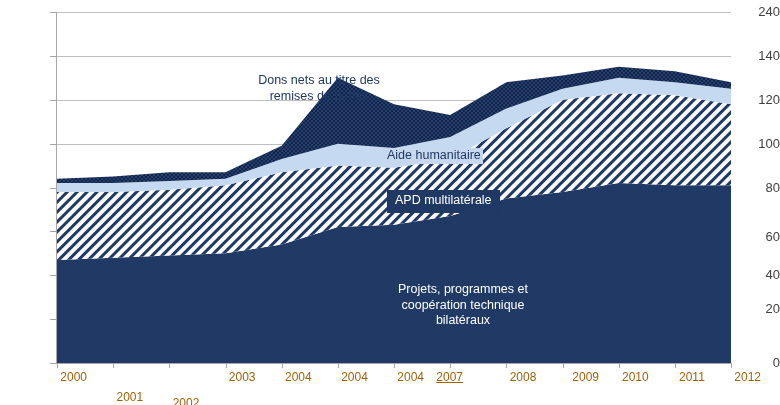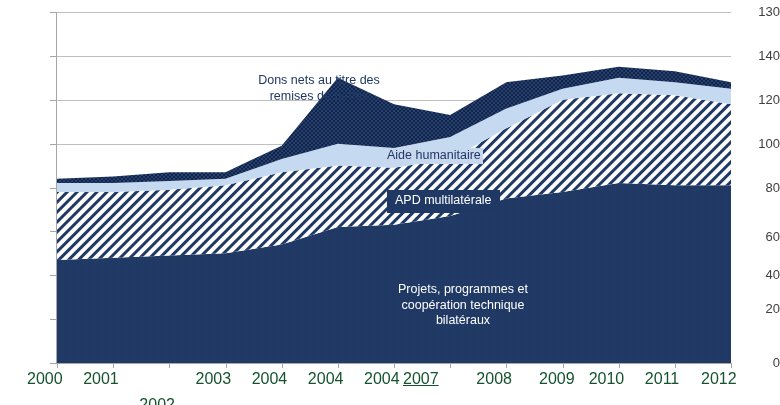--- a/index.html
+++ b/index.html
@@ -15,22 +15,22 @@
 
   
   .y-axis{position:absolute;left:56px;top:12px;width:1px;height:352px;background:#a6a6a6;}
   .x-axis{position:absolute;left:56px;top:363px;width:675px;height:1px;background:#a6a6a6;}
 
   .y-tick{position:absolute;left:50px;width:6px;height:1px;background:#a6a6a6;}
   .x-tick{position:absolute;top:363px;width:1px;height:5px;background:#a6a6a6;}
 
   .y-label{position:absolute;right:0;width:44px;text-align:right;
            font-size:13px;color:#404040;line-height:1;}
-  .x-label{position:absolute;top:371px;width:60px;margin-left:-30px;text-align:left;
-           font-size:16px;color:#14532d;line-height:1;}
+  .x-label{position:absolute;top:371px;width:60px;margin-left:-30px;text-align:right;
+           font-size:12px;color:#a16207;line-height:1;}
 
   svg.series{position:absolute;left:0;top:0;}
 
   
   .ann{position:absolute;font-size:12.5px;line-height:1.25;text-align:center;}
   .ann-debt{left:178px;top:61px;width:168px;color:#1F3864;}
   .ann-hum{left:328px;top:136px;color:#1F3864;background:#C8D9EF;padding:0 2px;}
   .ann-multi{left:330px;top:178px;color:#ffffff;background:#1F3864;padding:3px 8px 4px 8px;}
   .ann-bil{left:311px;top:270px;width:190px;color:#ffffff;}
 </style>
@@ -49,21 +49,21 @@
       <div class="y-label" style="top: 230px;">60</div>
       <div class="y-tick" style="top: 231.375px;"></div>
       <div class="y-label" style="top: 180.5px;">80</div>
       <div class="y-tick" style="top: 187.5px;"></div>
       <div class="y-label" style="top: 136.625px;">100</div>
       <div class="y-tick" style="top: 143.625px;"></div>
       <div class="y-label" style="top: 92.75px;">120</div>
       <div class="y-tick" style="top: 99.75px;"></div>
       <div class="y-label" style="top: 48.875px;">140</div>
       <div class="y-tick" style="top: 55.875px;"></div>
-      <div class="y-label" style="top: 5px;">130</div>
+      <div class="y-label" style="top: 5px;">240</div>
       <div class="y-tick" style="top: 12px;"></div>
     </div>
   <div class="y-axis"></div>
 
   <div class="plot">
     <div class="plot-bg"></div>
     <div id="gridlines">
         <div class="gridline" style="top: 307.125px;"></div>
         <div class="gridline" style="top: 263.25px;"></div>
         <div class="gridline" style="top: 219.375px;"></div>
@@ -112,21 +112,21 @@
       <div>Projets, programmes et</div>
       <div>coopération technique</div>
       <div>bilatéraux</div>
     </div>
   </div>
 
   <div class="x-axis"></div>
   <div id="x-axis-labels">
       <div class="x-label" style="left: 57px;">2000</div>
       <div class="x-tick" style="left: 57px;"></div>
-      <div class="x-label" style="left: 113.167px;">2001</div>
+      <div class="x-label" style="left: 113.167px; margin-top: 20px;">2001</div>
       <div class="x-tick" style="left: 113.167px;"></div>
       <div class="x-label" style="left: 169.333px; margin-top: 26px;">2002</div>
       <div class="x-tick" style="left: 169.333px;"></div>
       <div class="x-label" style="left: 225.5px;">2003</div>
       <div class="x-tick" style="left: 225.5px;"></div>
       <div class="x-label" style="left: 281.667px;">2004</div>
       <div class="x-tick" style="left: 281.667px;"></div>
       <div class="x-label" style="left: 337.833px;">2004</div>
       <div class="x-tick" style="left: 337.833px;"></div>
       <div class="x-label" style="left: 394px;">2004</div>

